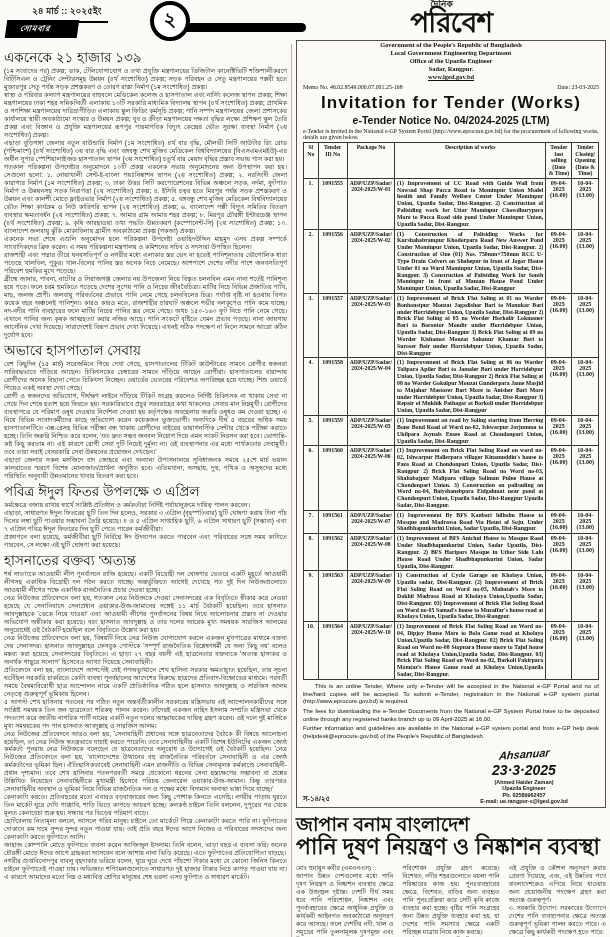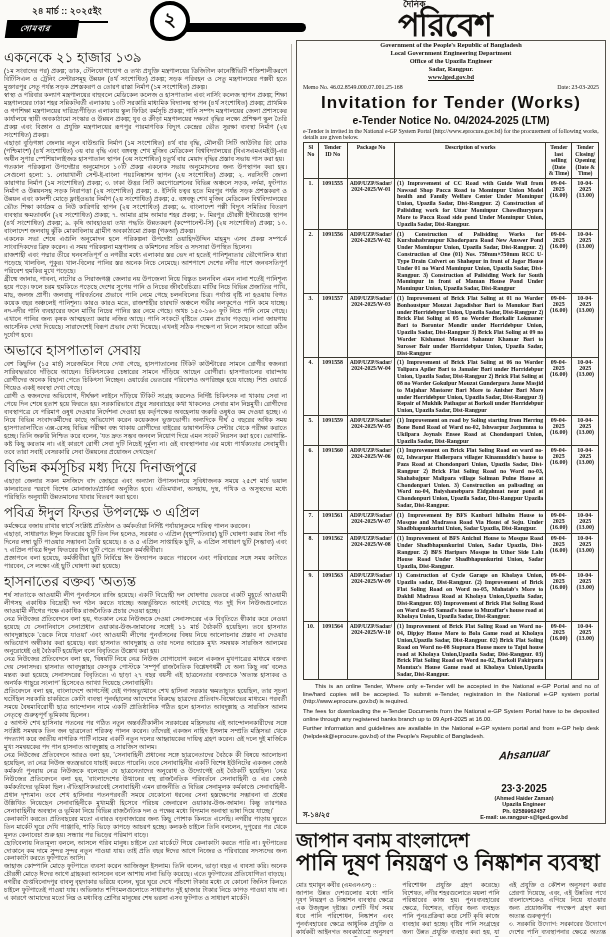--- a/index.html
+++ b/index.html
@@ -7,22 +7,22 @@
        font-family:"Liberation Sans",sans-serif;-webkit-font-smoothing:antialiased;}
   
   .hdr{position:absolute;top:0;left:0;width:498px;height:44px;}
   .hdr-date{position:absolute;left:26px;top:4px;font-size:9px;font-weight:bold;border-bottom:2px solid #000;padding:0 6px 2px 6px;}
   .hdr-day{position:absolute;left:6px;top:20px;background:#000;color:#fff;font-size:8px;font-style:italic;font-weight:bold;
            padding:2px 28px 3px 14px;transform:skewX(-8deg);letter-spacing:1px;}
   .hdr-circle{position:absolute;left:150px;top:1px;width:32px;height:32px;border:4px solid #000;border-radius:50%;
               background:#fff;display:flex;align-items:center;justify-content:center;font-size:19px;font-weight:bold;z-index:2;}
   .hdr-swoosh{position:absolute;left:178px;top:23px;width:128px;height:9px;background:#000;border-radius:0 8px 8px 0;}
   .masthead{position:absolute;right:6px;top:0;text-align:left;line-height:1;}
-  .masthead .small{font-size:9px;font-weight:bold;margin-left:5px;}
-  .masthead .big{font-size:32px;font-weight:bold;letter-spacing:-1px;}
+  .masthead .small{font-size:9px;font-weight:bold;margin-left:20px;}
+  .masthead .big{font-size:28px;font-weight:bold;letter-spacing:-1px;}
   .col-divider{position:absolute;left:291px;top:44px;bottom:0;width:1px;background:#b7b3ab;}
   
   .leftcol{position:absolute;left:4px;top:46px;width:283px;height:889px;overflow:hidden;}
   .article h2{font-size:13.5px;font-weight:normal;margin:5px 0 2px 0;line-height:1.05;}
   .article .body{font-size:6.3px;line-height:1.27;text-align:justify;white-space:pre-line;}
   
   .rightcol{position:absolute;left:296px;top:40px;width:310px;}
   .tenderbox{border:1px solid #55514a;padding:0 6px 2px 6px;background:#fbfaf7;}
   .org{font-family:"Liberation Serif",serif;text-align:center;font-size:6.4px;font-weight:bold;line-height:1.25;}
   .org .url{text-decoration:underline;}
@@ -38,21 +38,21 @@
   td.c-pkg{font-size:5.7px;font-weight:bold;text-align:center;width:13%;}
   td.c-desc{font-size:5.8px;font-weight:bold;text-align:justify;line-height:1.18;width:54%;}
   td.c-date{font-size:6px;font-weight:bold;text-align:center;white-space:pre-line;width:9%;}
   .notes{font-size:5.9px;line-height:1.3;text-align:justify;margin-top:3px;}
   .notes p{margin:0 0 2px 0;}
   .notes p:first-child{text-indent:12px;}
   .sig-wrap{display:flex;justify-content:space-between;align-items:flex-end;margin-top:2px;}
   .refmark{font-size:7px;font-weight:bold;}
   .sig{width:150px;text-align:center;line-height:1.2;}
   .sig .scribble{font-style:italic;font-weight:bold;font-size:11px;transform:rotate(-4deg) skewX(-10deg);display:inline-block;}
-  .sig .sdate{font-weight:bold;font-size:10px;margin-top:21px;}
+  .sig .sdate{font-style:italic;font-weight:bold;font-size:14px;}
   .sig .line{font-size:5.4px;font-weight:bold;}
   
   .japan{margin-top:6px;}
   .japan h1{margin:0;text-align:left;font-weight:bold;line-height:1.12;}
   .japan .l1{font-size:19px;display:block;}
   .japan .l2{font-size:22px;display:block;}
   .japan-cols{margin-top:5px;column-count:3;column-gap:9px;font-size:6.2px;line-height:1.28;
               text-align:justify;white-space:pre-line;max-height:288px;overflow:hidden;}
 </style>
 </head>
@@ -89,21 +89,20 @@
 গ্রীষ্মে জানার, পাবনা, নাটোর ও সিরাজগঞ্জ জেলার নয় উপজেলা নিয়ে বিস্তৃত চলনবিল এমন নানা শর্তেই পানিশূন্য হয়ে পড়ে। ফলে চরম হুমকিতে পড়েছে দেশের সুপেয় পানি ও নিচের জীববৈচিত্র্য। মাটির নিচে বিভিন্ন প্রজাতির পাখি, মাছ, জলজ প্রাণী। জলবায়ু পরিবর্তনের প্রভাবে পানি নেমে গেছে চলনবিলের চিত্র। পর্যাপ্ত বৃষ্টি না হওয়ায় বিগত কয়েক বছর অঞ্চলেই পানিশূন্য। কারও কারও মতে, রাজশাহীর চারঘাট অঞ্চলে গভীর নলকূপেও পানি কমে যাচ্ছে। নদ-নদীর পানি ব্যবহারের ফলে মাটির নিচের পানির স্তর নেমে গেছে। অথচ ১৫০-১৬০ ফুট নিচে পানি নেমে গেছে। এখানে পানির জন্য কৃষক আত্মহত্যা করার নজির আছে। পানি সংকটে বৃষ্টিতে যেমন প্রভাব পড়ছে। নানা জায়গায় আর্সেনিক দেখা দিয়েছে। সারাদেশেই বিরূপ প্রভাব দেখা দিয়েছে। এখনই সঠিক পদক্ষেপ না নিলে সামনে আরো কঠিন দুর্যোগ হবে।</div>
     </div>
 
     <div class="article">
       <h2>অভাবে হাসপাতাল সেবায়</h2>
       <div class="body">বেশ কিছুদিন (১৫ মার্চ) সরেজমিনে গিয়ে দেখা গেছে, হাসপাতালের টিকিট কাউন্টারের সামনে রোগীর স্বজনরা সারিবদ্ধভাবে দাঁড়িয়ে আছেন। চিকিৎসকের চেম্বারের সামনে দাঁড়িয়ে আছেন রোগীরা। হাসপাতালের বারান্দায় রোগীদের অনেক বিছানা পেতে চিকিৎসা নিচ্ছেন। ওয়ার্ডের ভেতরের পরিবেশও অপরিচ্ছন্ন হয়ে যাচ্ছে। শিশু ওয়ার্ডে গিয়েও একই অবস্থা দেখা গেছে।
 রোগী ও স্বজনদের অভিযোগ, দীর্ঘক্ষণ লাইনে দাঁড়িয়ে টিকিট সংগ্রহ করলেও নির্দিষ্ট চিকিৎসক না থাকায় সেবা না পেয়ে দিন শেষে হতাশ হয়ে ফিরতে হয়। সরকারিভাবে প্রচুর সরবরাহের কথা থাকলেও সেবার মান নিম্নমুখী। রোগীদের ব্যবস্থাপত্রে যে পরিমাণ ওষুধ দেওয়ার নির্দেশনা দেওয়া হয় কর্তৃপক্ষের অবহেলায় জরুরি ওষুধও কম দেওয়া হচ্ছে। এ নিয়ে বিভিন্ন সংবাদকর্মীদের কাছে অভিযোগ করেন কয়েকজন ভুক্তভোগী। অন্যদিকে দীর্ঘ ৫ বছরের অধিক সময় হাসপাতালটিতে এক্স-রেসহ বিভিন্ন পরীক্ষা বন্ধ থাকায় রোগীদের বাইরের ডায়াগনস্টিক সেন্টার থেকে পরীক্ষা করাতে হচ্ছে। তিনি জরুরি নিশ্চিত করে বলেন, 'যত দ্রুত সম্ভব জনবল নিয়োগ দিয়ে এমন সংকট নিরসন করা হবে। ভোগান্তি-কষ্ট কিছু করতাম না। এই কারণে রোগী সেবা দুটি নিচেই দুর্মূল্য না। ওই ব্যবস্থাপনার এর মধ্যে পার্থক্যতার সেবামুখী। তবে তারা সবাই বেসরকারি সেবা উন্নয়নের প্রয়োজন দেখছেন।'</div>
     </div>
 
     <div class="article">
-      <h2>বিভিন্ন কর্মসূচির মধ্য দিয়ে দিনাজপুরে</h2>
       <div class="body">এছাড়া জেলার সকল মসজিদে বাদ জোহরে এবং অন্যান্য উপাসনালয়ে সুবিধাজনক সময়ে ২৫শে মার্চ ভয়াল কালরাতের স্মরণে বিশেষ মোনাজাত/প্রার্থনা অনুষ্ঠিত হবে। এতিমখানা, অসহায়, দুস্থ, পথিক ও অসুস্থদের মধ্যে পরিস্থিতি অনুযায়ী উন্নতমানের খাবার বিতরণ করা হবে।</div>
     </div>
 
     <div class="article">
       <h2>পবিত্র ঈদুল ফিতর উপলক্ষে ৩ এপ্রিল</h2>
       <div class="body">কর্মক্ষেত্রে বজায় রাখার স্বার্থে সংশ্লিষ্ট প্রতিষ্ঠান ও কর্মকর্তারা নির্দিষ্ট পর্যায়ানুক্রমে দায়িত্ব পালন করবেন।
 এছাড়া, সাধারণত ঈদুল ফিতরের ছুটি তিন দিন হলেও, সরকার ৩ এপ্রিল (বৃহস্পতিবার) ছুটি ঘোষণা করায় টানা পাঁচ দিনের লম্বা ছুটি পাওয়ার সম্ভাবনা তৈরি হয়েছে। ৪ ও ৫ এপ্রিল সাপ্তাহিক ছুটি, ৬ এপ্রিল সাধারণ ছুটি (সম্ভাব্য) এবং ৭ এপ্রিল পবিত্র ঈদুল ফিতরের দিন ছুটি পেতে পারেন কর্মজীবীরা।
 প্রজ্ঞাপনে বলা হয়েছে, কর্মজীবীরা ছুটি নির্বিঘ্নে ঈদ উদযাপন করতে পারবেন এবং পরিবারের সঙ্গে সময় কাটাতে পারবেন, সে লক্ষ্যে এই ছুটি ঘোষণা করা হয়েছে।</div>
     </div>
 

